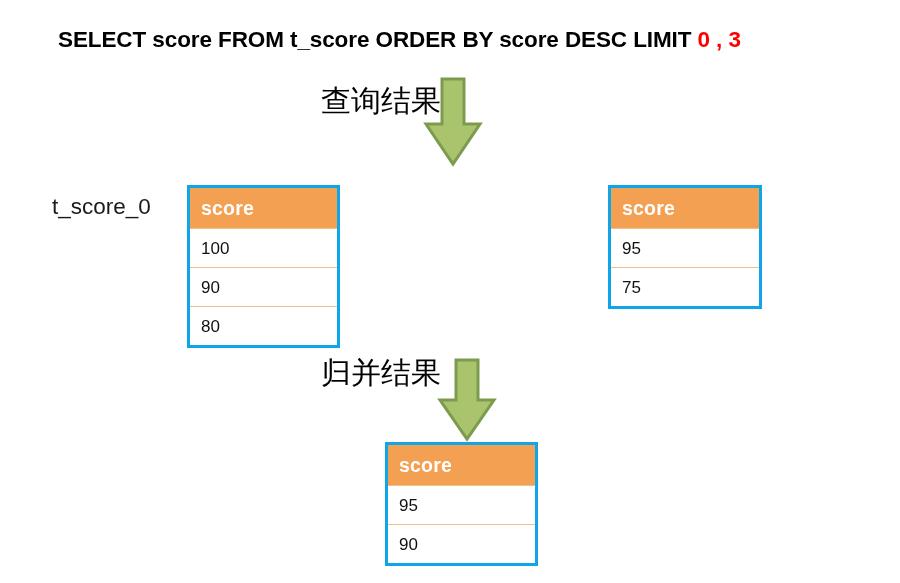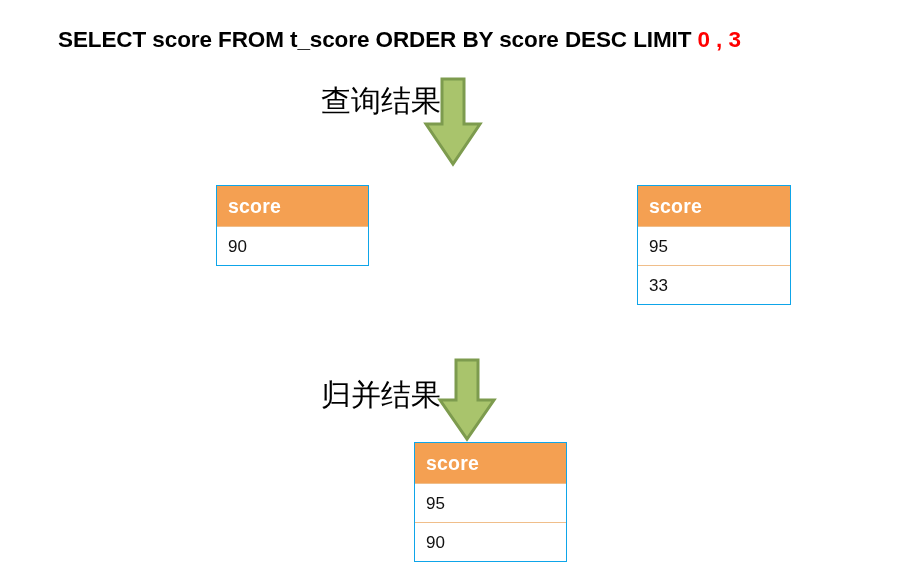--- a/index.html
+++ b/index.html
@@ -61,23 +61,22 @@
     color: #1a1a1a;
     white-space: nowrap;
     line-height: 1;
     font-family: "Liberation Sans", "DejaVu Sans", sans-serif;
   }
 
   
   .tbl {
     position: absolute;
     box-sizing: border-box;
-    border: 1px solid #0ea5e9;
+    border: 3px solid #0ea5e9;
     background: #fde047;
-    margin-left: 29px;
   }
   .tbl .hdr {
     background: #F4A052;
     color: #ffffff;
     font-weight: bold;
     font-size: 19.5px;
     height: 40px;
     line-height: 40px;
     padding-left: 11px;
     box-sizing: border-box;
@@ -108,34 +107,37 @@
   </div>
 
   <div class="step-label" style="left:321px; top:86px;">查询结果</div>
 
   <div class="arrow" style="left:423px; top:77px;">
     <svg width="60" height="90" viewBox="0 0 60 90" xmlns="http://www.w3.org/2000/svg">
       <polygon points="19,2 41,2 41,47 57,47 30,87 3,47 19,47" fill="#A9C46C" stroke="#7D9B4E" stroke-width="3" stroke-linejoin="miter"></polygon>
     </svg>
   </div>
 
+  <div class="table-label" style="left:52px; top:196px;">t_score_0</div>
 
   <div class="tbl" style="left:187px; top:185px; width:153px;">
     <div class="hdr">score</div>
+    <div class="cell">100</div>
     <div class="cell">90</div>
+    <div class="cell">80</div>
   </div>
 
 
   <div class="tbl" style="left:608px; top:185px; width:154px;">
     <div class="hdr">score</div>
     <div class="cell">95</div>
-    <div class="cell">33</div>
+    <div class="cell">75</div>
   </div>
 
-  <div class="step-label" style="left:321px; top:380px;">归并结果</div>
+  <div class="step-label" style="left:321px; top:358px;">归并结果</div>
 
   <div class="arrow" style="left:436px; top:358px;">
     <svg width="62" height="84" viewBox="0 0 62 84" xmlns="http://www.w3.org/2000/svg">
       <polygon points="20,2 42,2 42,42 58,42 31,81 4,42 20,42" fill="#A9C46C" stroke="#7D9B4E" stroke-width="3" stroke-linejoin="miter"></polygon>
     </svg>
   </div>
 
   <div class="tbl" style="left:385px; top:442px; width:153px;">
     <div class="hdr">score</div>
     <div class="cell">95</div>

